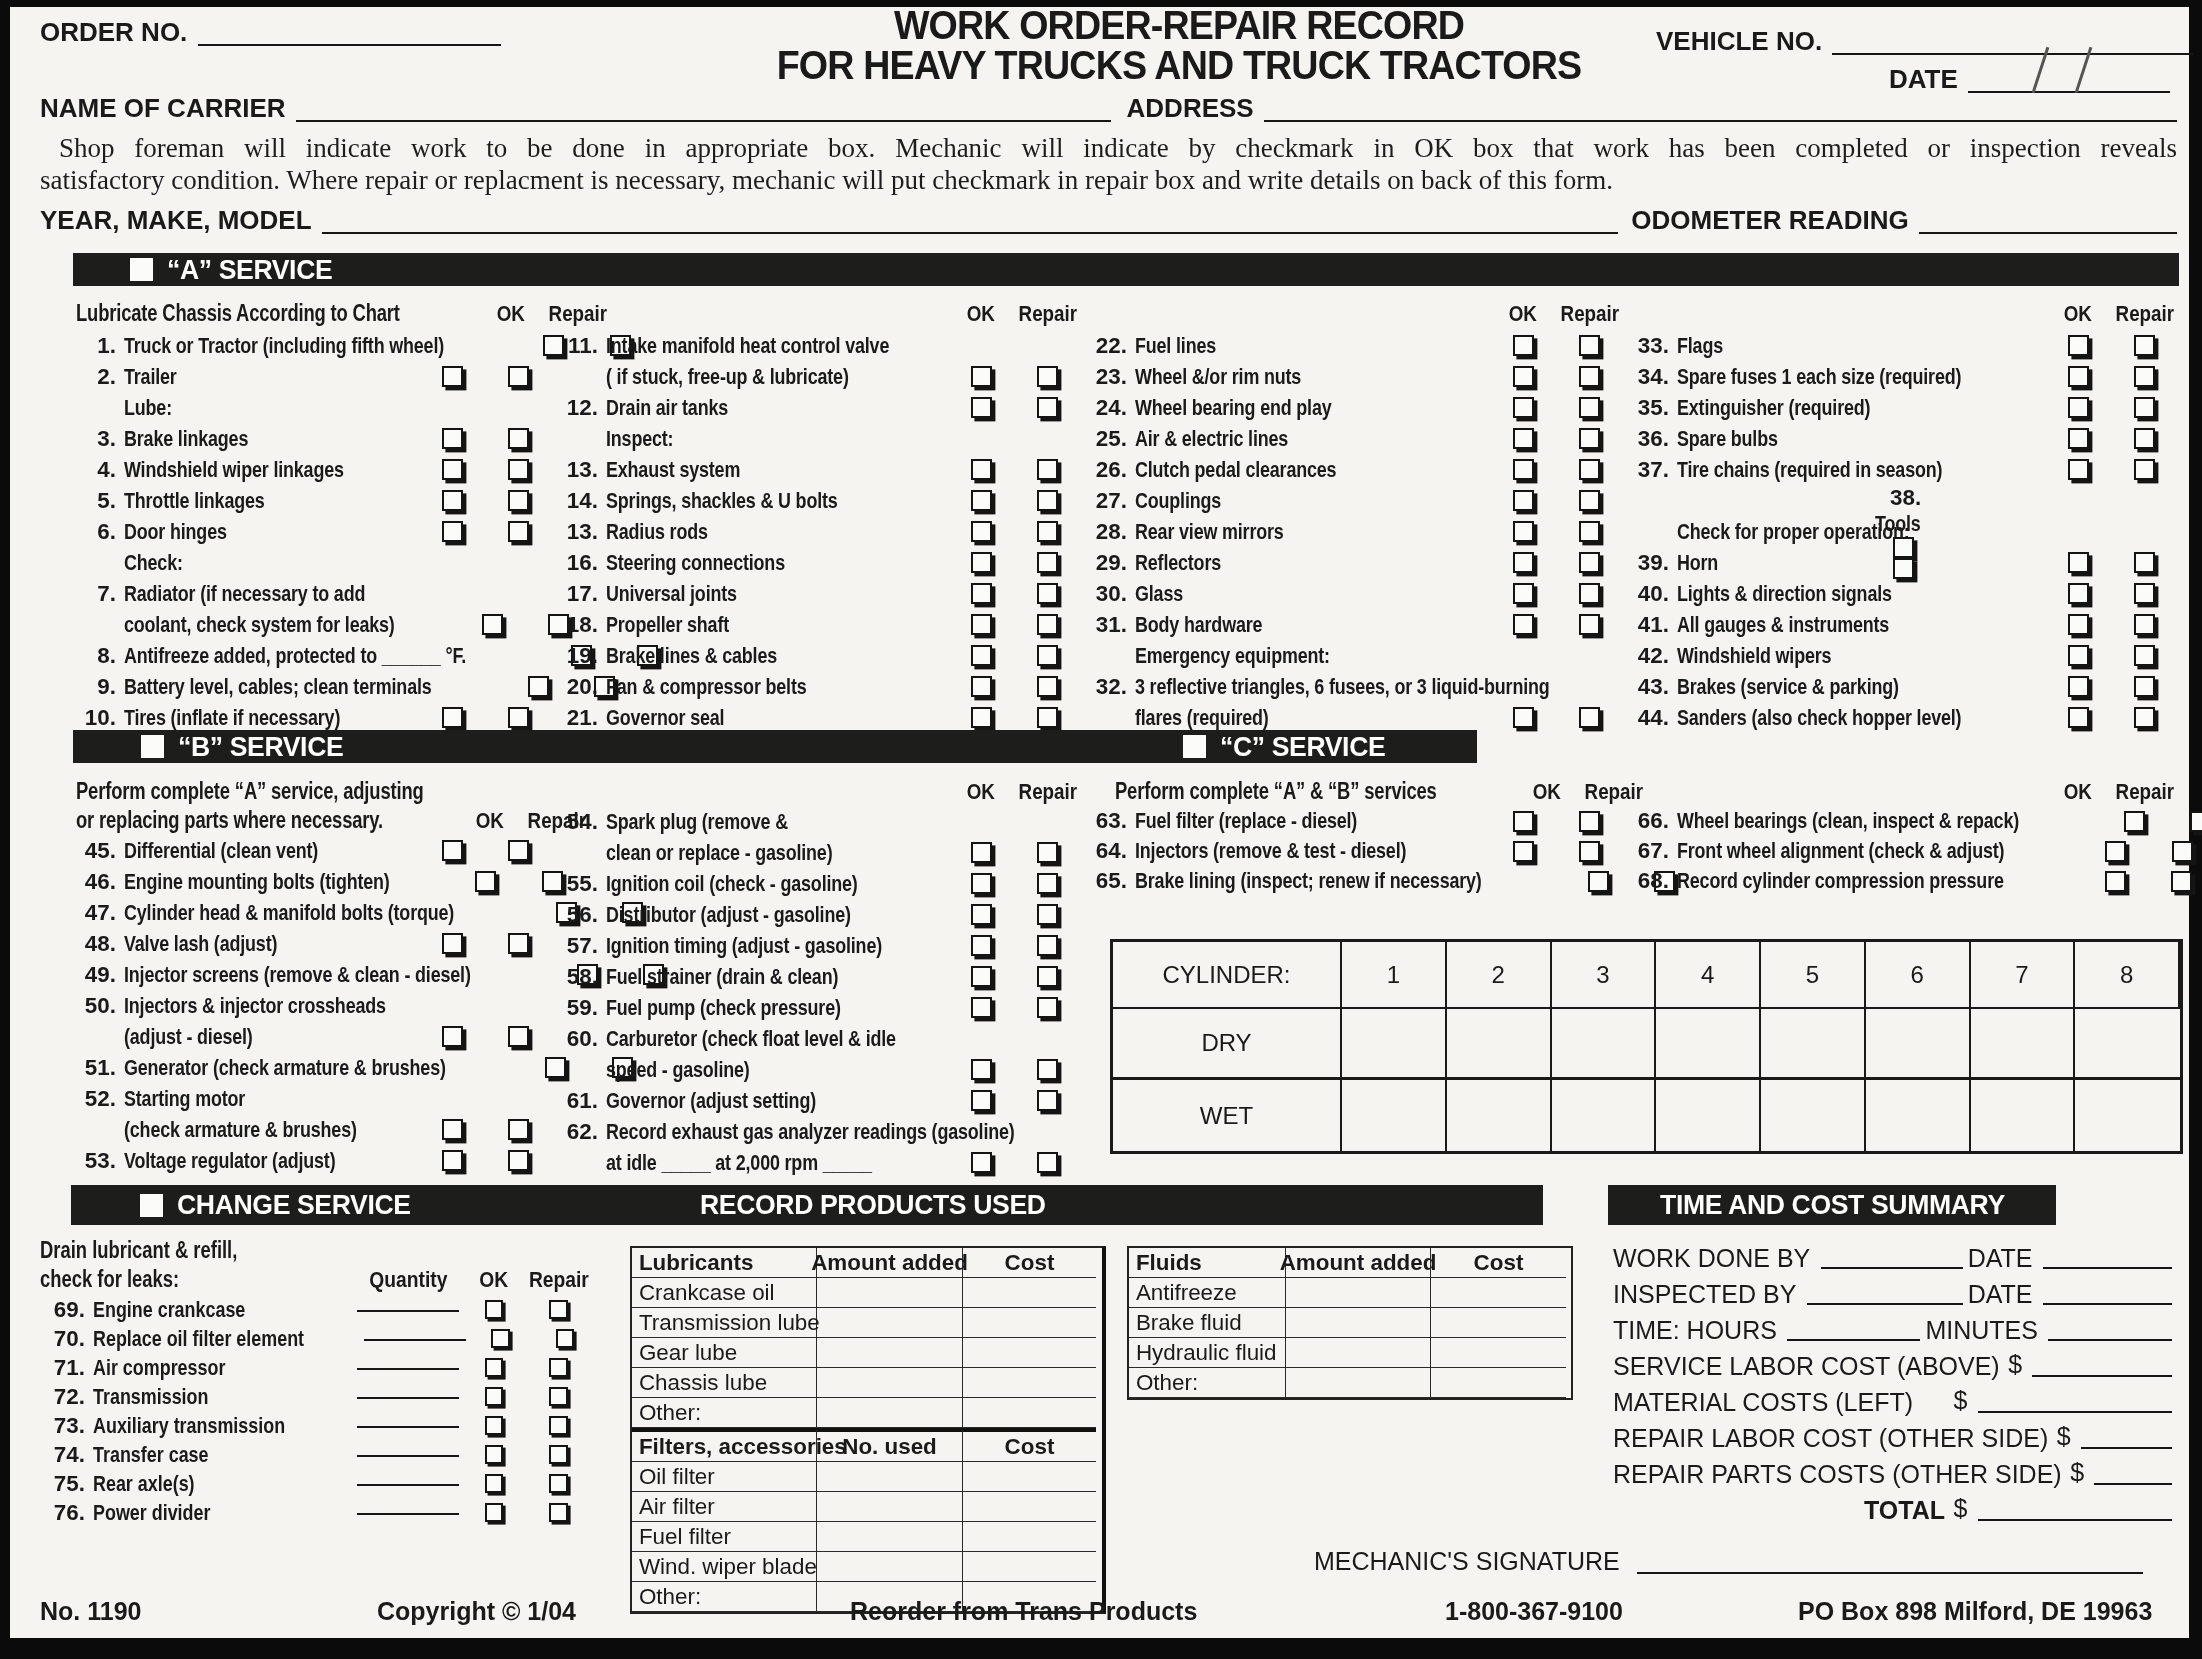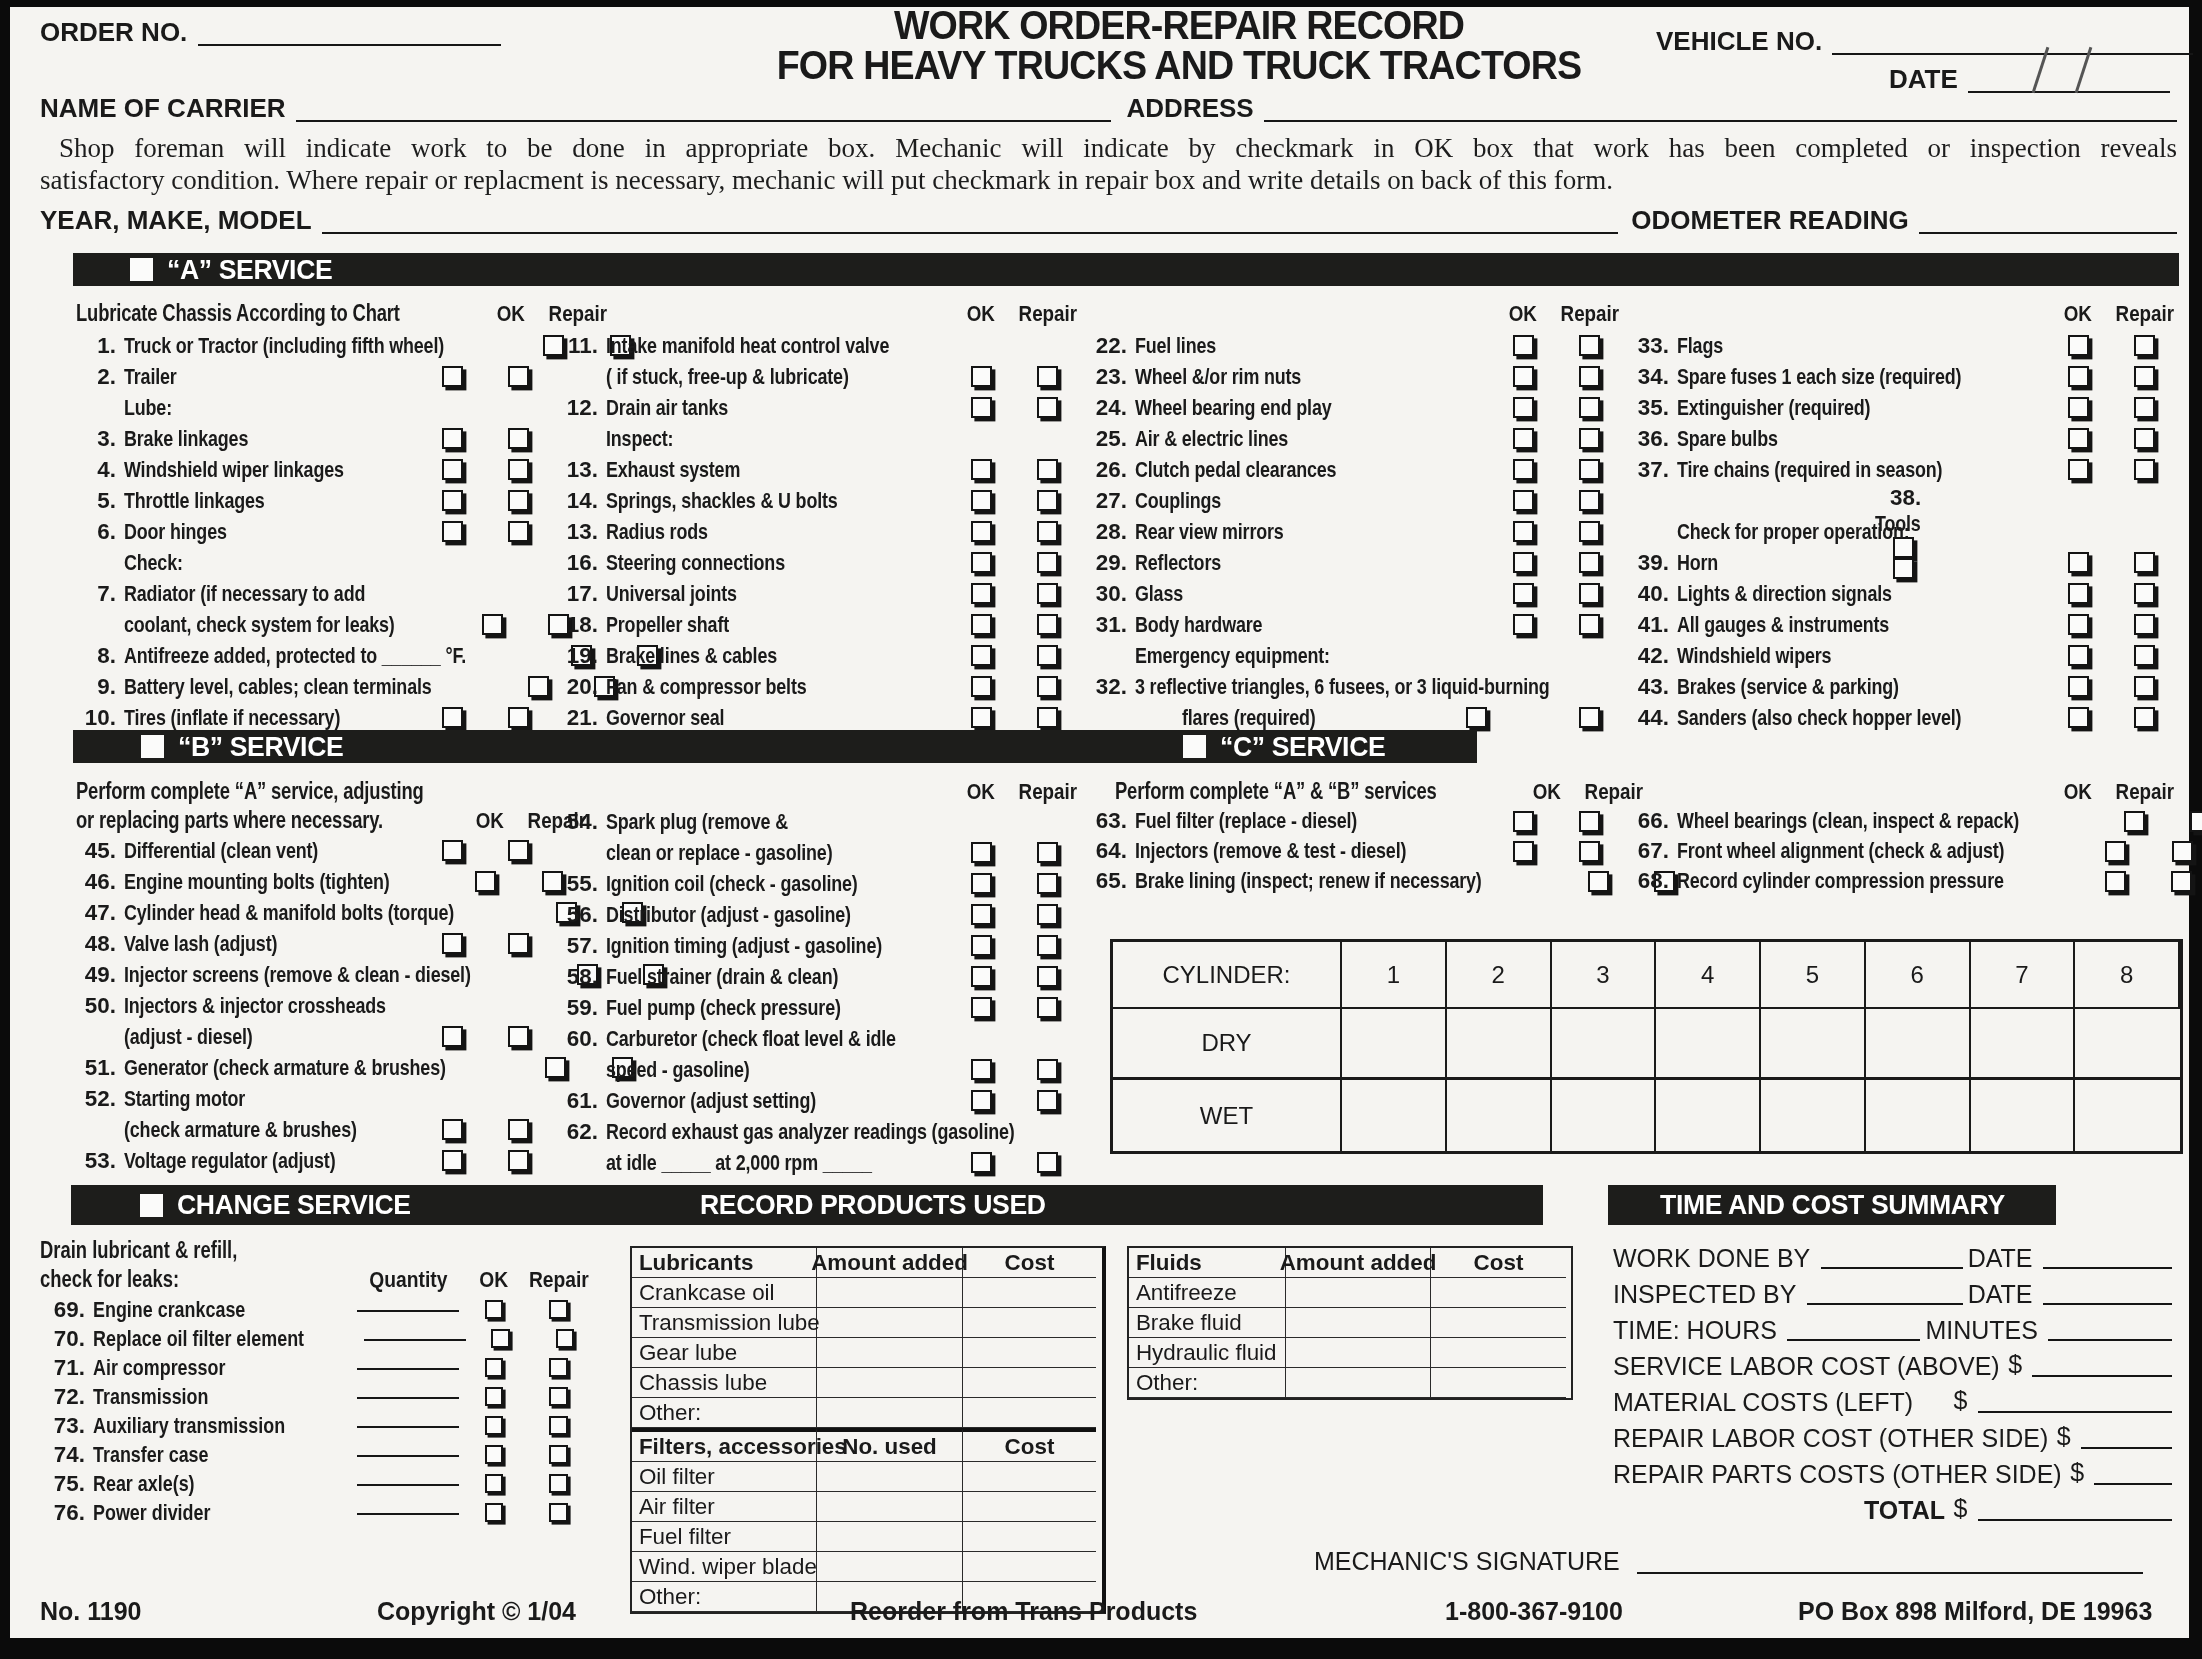--- a/index.html
+++ b/index.html
@@ -568,21 +568,21 @@
           <span class="num">32.</span>
           <span class="lbl">3 reflective triangles, 6 fusees, or 3 liquid-burning</span>
           <span class="slot">
             <span class="cb" style="visibility: hidden;"></span>
           </span>
           <span class="slot rp">
             <span class="cb" style="visibility: hidden;"></span>
           </span>
         </div>
 
-        <div class="row" style="height:31px;gap:47px;">
+        <div class="row" style="height:31px;">
           <span class="num"></span>
           <span class="lbl">flares (required)</span>
           <span class="slot">
             <span class="cb"></span>
           </span>
           <span class="slot rp">
             <span class="cb"></span>
           </span>
         </div>
       </div>

